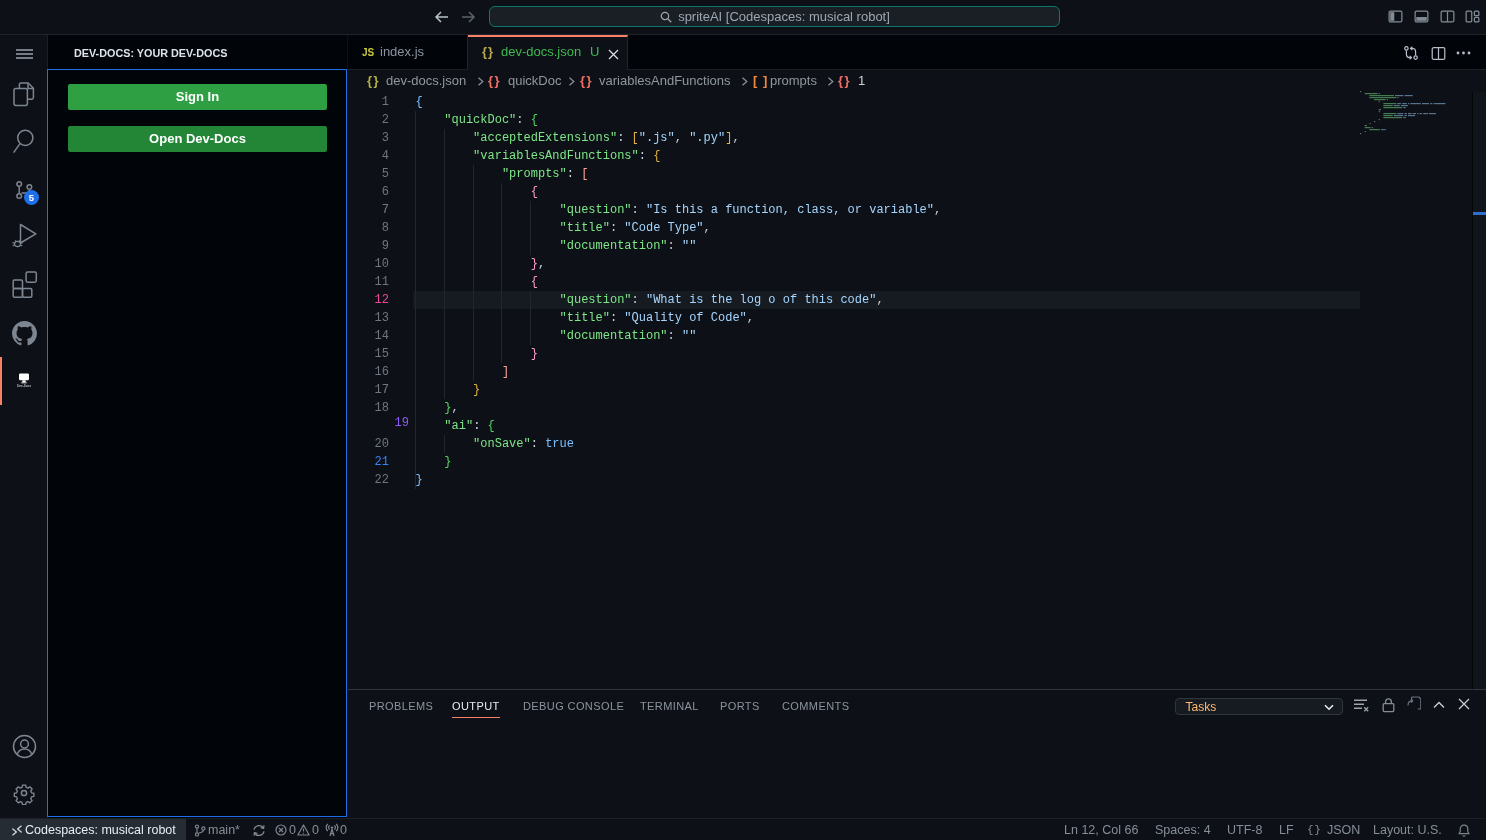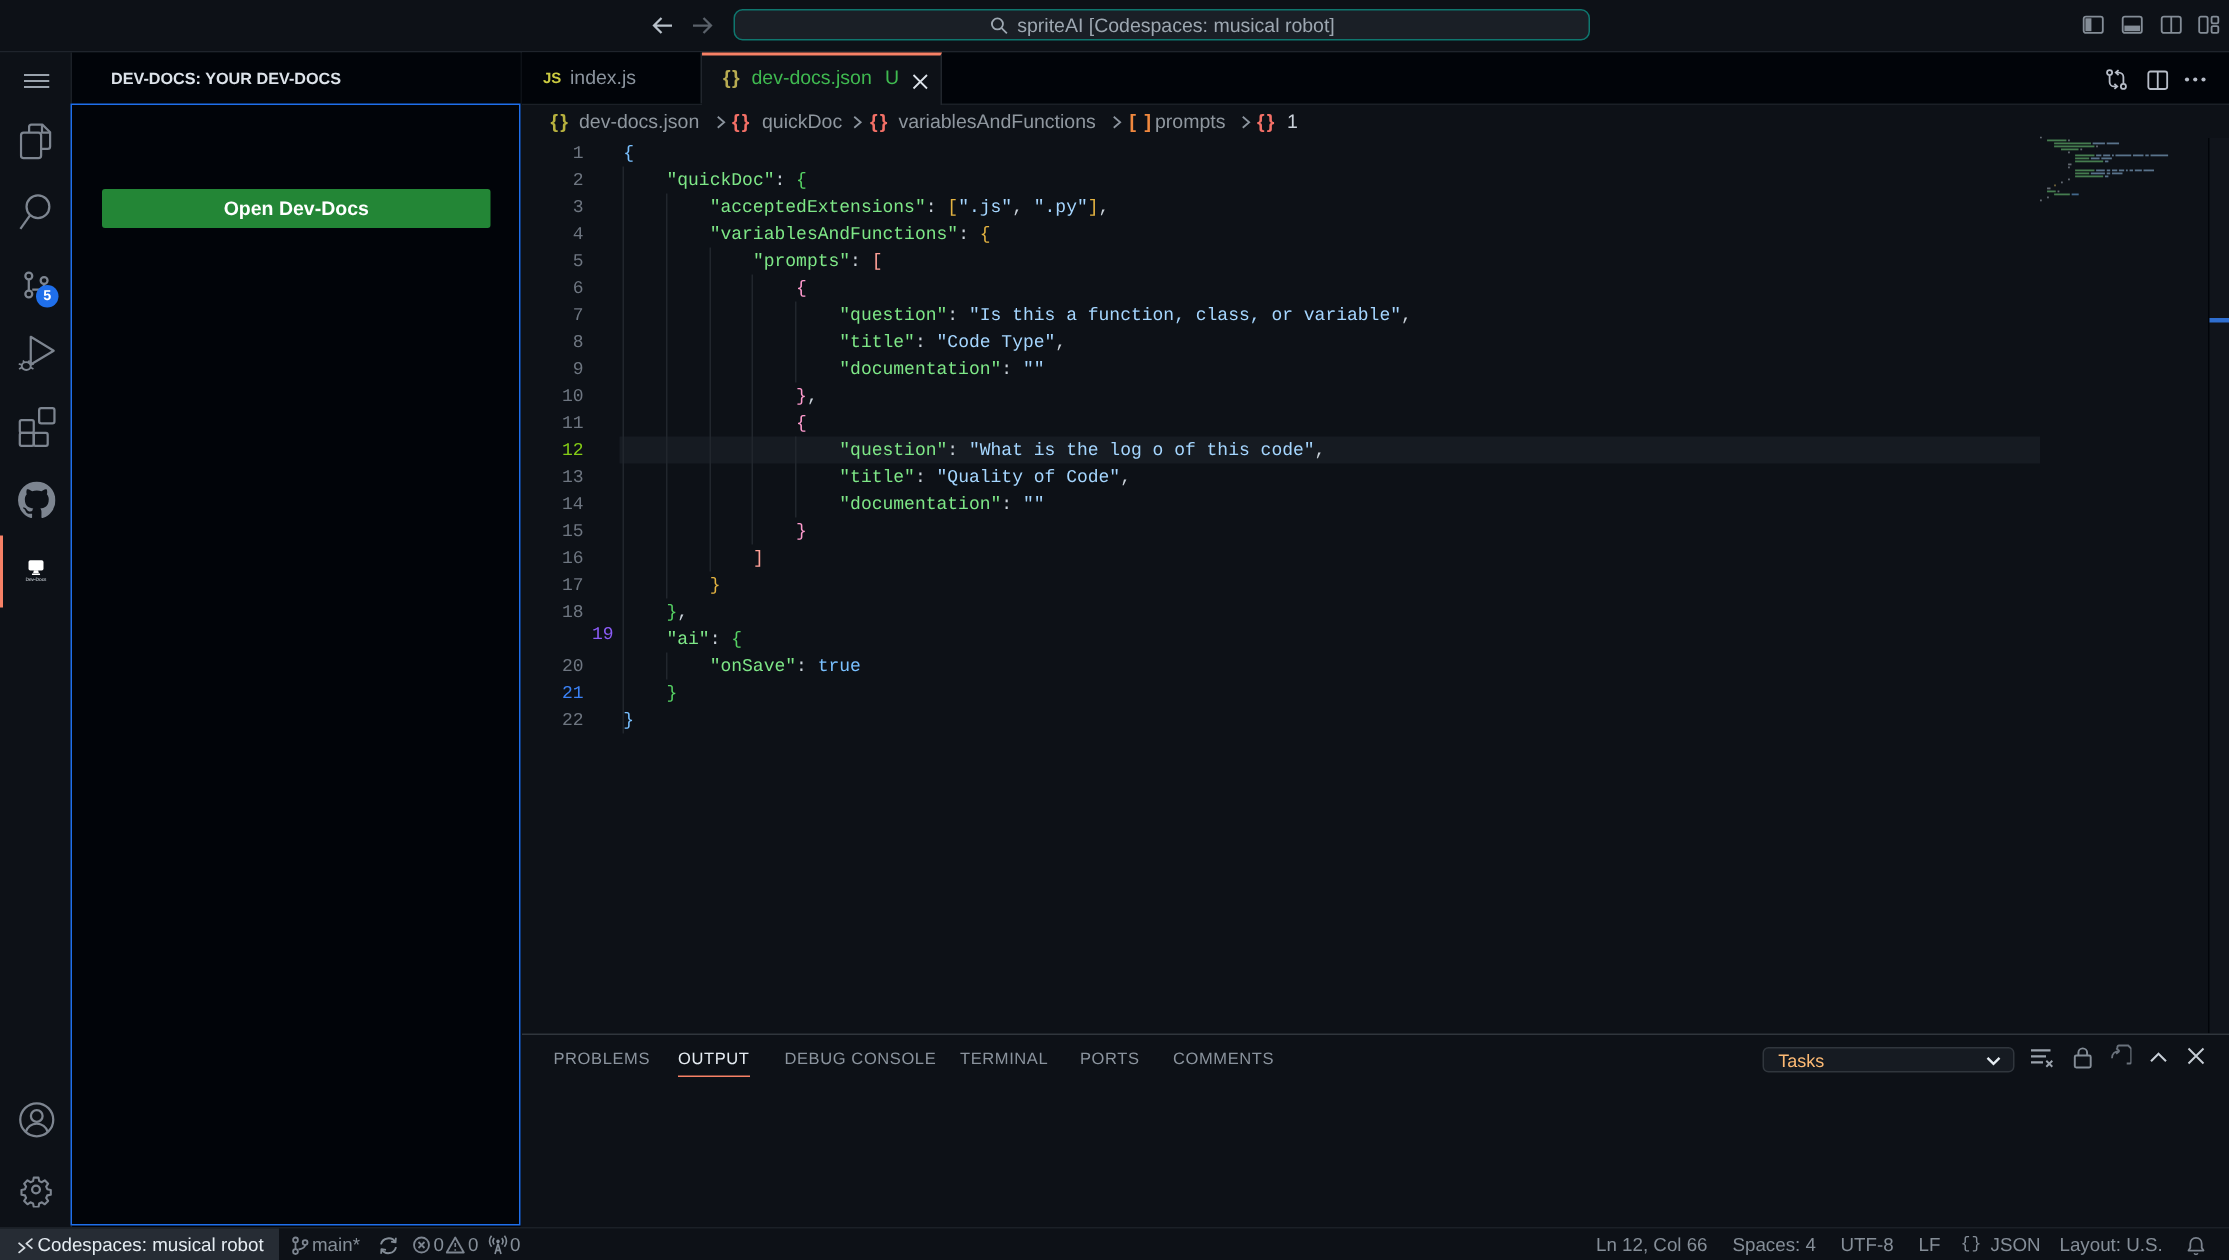--- a/index.html
+++ b/index.html
@@ -153,20 +153,21 @@
 
   <svg class="abs aicon" style="top:781px;" width="24" height="24" viewBox="0 0 24 24">
       <path fill="none" stroke="#7d8590" stroke-width="1.5" stroke-linejoin="round" d="M10.3 3.4h3.4l.5 2.5 1.9.8 2.1-1.4 2.4 2.4-1.4 2.1.8 1.9 2.5.5v3.4l-2.5.5-.8 1.9 1.4 2.1-2.4 2.4-2.1-1.4-1.9.8-.5 2.5h-3.4l-.5-2.5-1.9-.8-2.1 1.4-2.4-2.4 1.4-2.1-.8-1.9-2.5-.5v-3.4l2.5-.5.8-1.9-1.4-2.1 2.4-2.4 2.1 1.4 1.9-.8z" transform="scale(0.93) translate(1,1)"></path>
       <circle cx="12" cy="12" r="2.6" stroke="#7d8590" stroke-width="1.5" fill="none"></circle>
     </svg>
   <div class="abs" id="scmbadge">5</div>
 
   <div class="abs" id="sidebar"></div>
   <div class="abs" id="sidebarhead">DEV-DOCS: YOUR DEV-DOCS</div>
   <div class="abs" id="sidebarbody"></div>
+  <div class="abs sbtn" style="top:84px; background:#2ea043;">Sign In</div>
   <div class="abs sbtn" style="top:126px; background:#238636;">Open Dev-Docs</div>
 
   <div class="abs" id="tabstrip"></div>
 
   <svg class="abs" style="left:1403px; top:45px;" width="16" height="16" viewBox="0 0 16 16">
       <circle cx="3.4" cy="3.4" r="1.7" stroke="#b7bdc8" stroke-width="1.2" fill="none"></circle>
       <circle cx="12.6" cy="12.6" r="1.7" stroke="#b7bdc8" stroke-width="1.2" fill="none"></circle>
       <path d="M3.4 5.4v4.2a3 3 0 0 0 3 3h1.8M12.6 10.6V6.4a3 3 0 0 0-3-3H7.8" stroke="#b7bdc8" stroke-width="1.2" fill="none"></path>
       <path d="M6.6 10.9l1.9 1.7-1.9 1.7M9.4 5.1L7.5 3.4l1.9-1.7" stroke="#b7bdc8" stroke-width="1.2" fill="none"></path>
     </svg>
@@ -243,21 +244,21 @@
         <div class="lnum" style="top:108.5px; color:#6e7681;">7</div>
         <div class="code" style="top:108.5px;">                    <span class="k">"question"</span><span class="p">: </span><span class="s">"Is this a function, class, or variable"</span><span class="p">,</span></div>
         <div class="lnum" style="top:126.5px; color:#6e7681;">8</div>
         <div class="code" style="top:126.5px;">                    <span class="k">"title"</span><span class="p">: </span><span class="s">"Code Type"</span><span class="p">,</span></div>
         <div class="lnum" style="top:144.5px; color:#6e7681;">9</div>
         <div class="code" style="top:144.5px;">                    <span class="k">"documentation"</span><span class="p">: </span><span class="s">""</span></div>
         <div class="lnum" style="top:162.5px; color:#6e7681;">10</div>
         <div class="code" style="top:162.5px;">                <span class="b5">}</span><span class="p">,</span></div>
         <div class="lnum" style="top:180.5px; color:#6e7681;">11</div>
         <div class="code" style="top:180.5px;">                <span class="b5">{</span></div>
-        <div class="lnum" style="top:198.5px; color:#84cc16;">12</div>
+        <div class="lnum" style="top:198.5px; color:#ec4899;">12</div>
         <div class="code" style="top:198.5px;">                    <span class="k">"question"</span><span class="p">: </span><span class="s">"What is the log o of this code"</span><span class="p">,</span></div>
         <div class="lnum" style="top:216.5px; color:#6e7681;">13</div>
         <div class="code" style="top:216.5px;">                    <span class="k">"title"</span><span class="p">: </span><span class="s">"Quality of Code"</span><span class="p">,</span></div>
         <div class="lnum" style="top:234.5px; color:#6e7681;">14</div>
         <div class="code" style="top:234.5px;">                    <span class="k">"documentation"</span><span class="p">: </span><span class="s">""</span></div>
         <div class="lnum" style="top:252.5px; color:#6e7681;">15</div>
         <div class="code" style="top:252.5px;">                <span class="b5">}</span></div>
         <div class="lnum" style="top:270.5px; color:#6e7681;">16</div>
         <div class="code" style="top:270.5px;">            <span class="b4">]</span></div>
         <div class="lnum" style="top:288.5px; color:#6e7681;">17</div>

